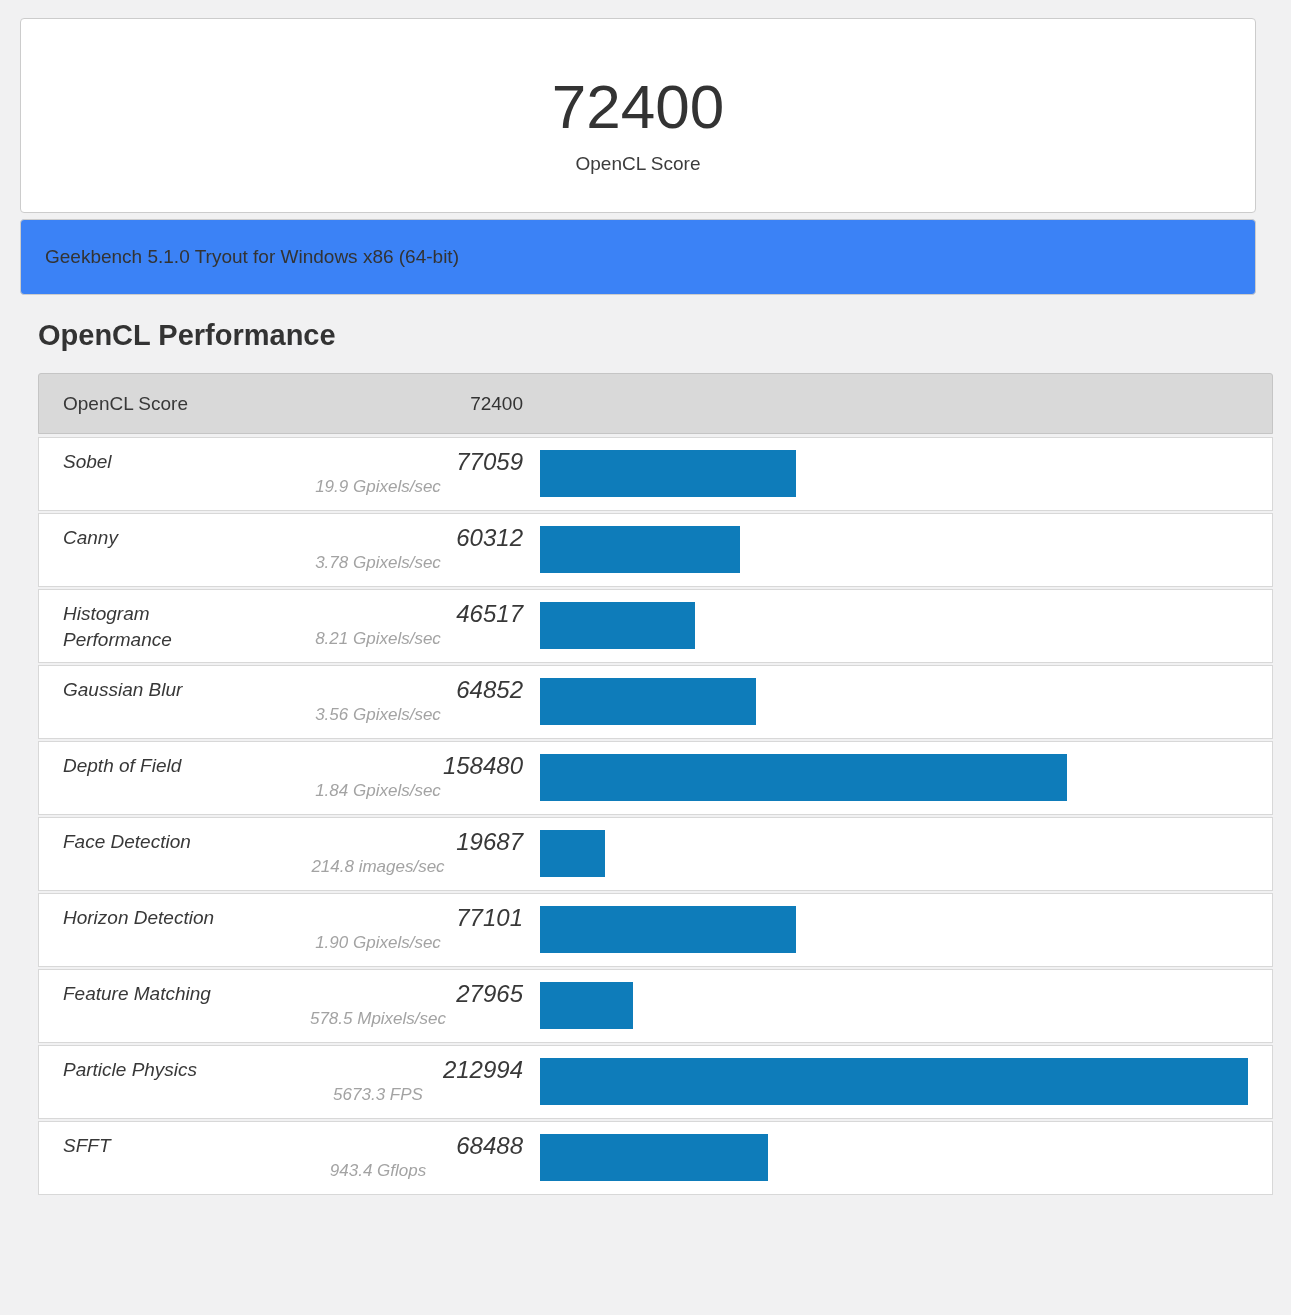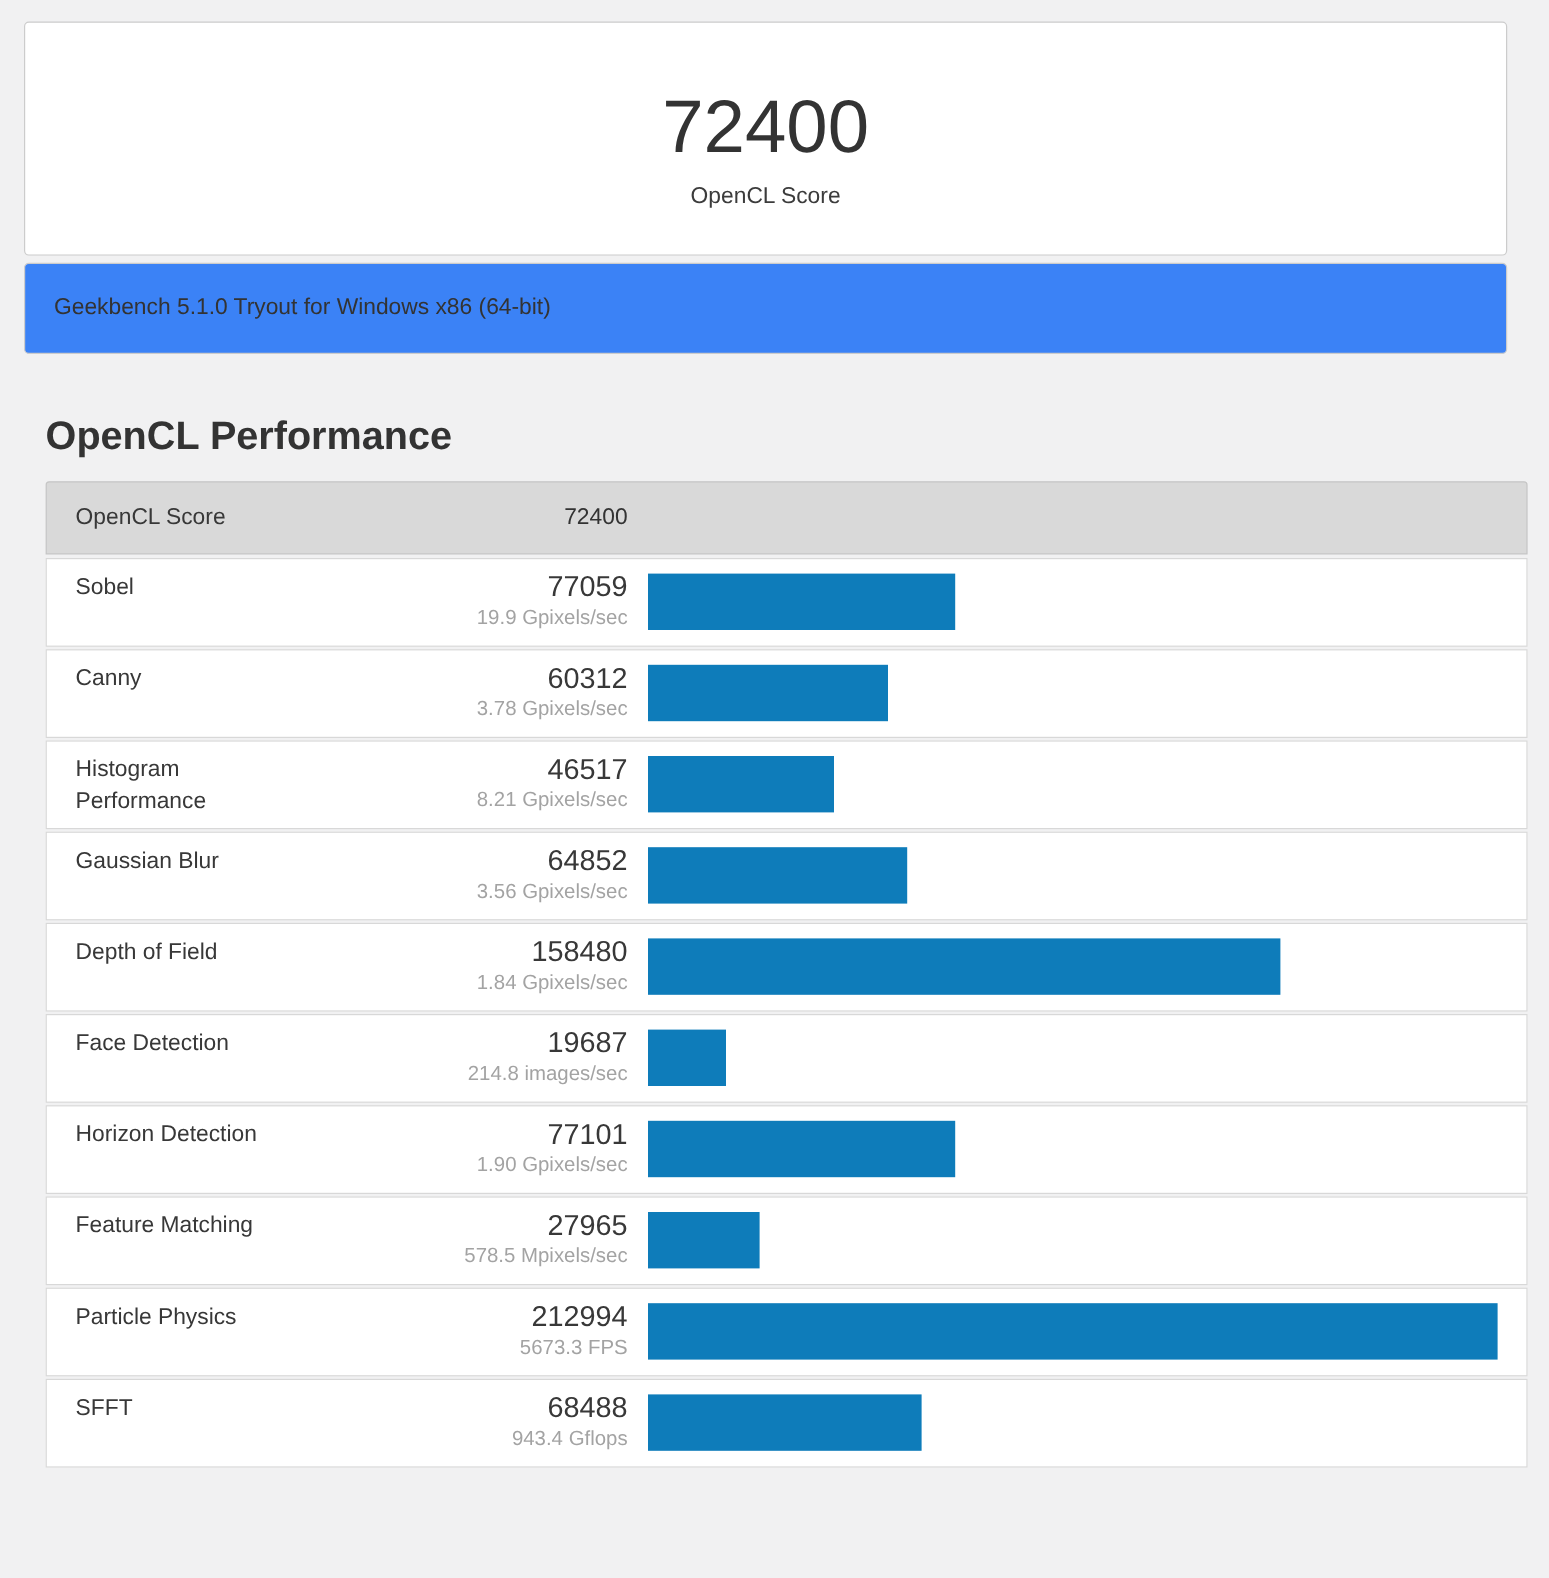--- a/index.html
+++ b/index.html
@@ -37,22 +37,22 @@
     border: 1px solid #cccccc;
     border-radius: 4px;
     padding: 24px;
     font-size: 19px;
     line-height: 26px;
     color: #333333;
   }
 
   .section { margin: 0 18px 0 38px; }
   .section-title {
-    margin: 51px 0 21px 0;
-    font-size: 33px;
+    margin: 23px 0 21px 0;
+    font-size: 29px;
     line-height: 34px;
     font-weight: 700;
     color: #333333;
   }
 
   .thead {
     display: flex;
     align-items: center;
     height: 61px;
     background: #d9d9d9;
@@ -64,20 +64,21 @@
     color: #333333;
   }
   .trow {
     display: flex;
     align-items: flex-start;
     min-height: 74px;
     background: #ffffff;
     border: 1px solid #d8d8d8;
     padding: 11px 24px 6px 24px;
     margin-bottom: 2px;
+    font-style: italic;
   }
   .cell-label {
     width: 170px;
     flex: 0 0 170px;
     font-size: 19px;
     line-height: 26px;
     color: #383838;
   }
   .cell-score {
     width: 290px;
@@ -86,20 +87,21 @@
   }
   .cell-score .num {
     font-size: 24px;
     line-height: 26px;
     color: #383838;
   }
   .cell-score .unit {
     font-size: 17px;
     line-height: 24px;
     color: #a3a3a3;
+    text-align: center;
   }
   .cell-bar {
     flex: 1 1 auto;
     margin-left: 17px;
     padding-top: 1px;
   }
   .bar {
     height: 47px;
     background: #0e7cba;
     width: 0;

